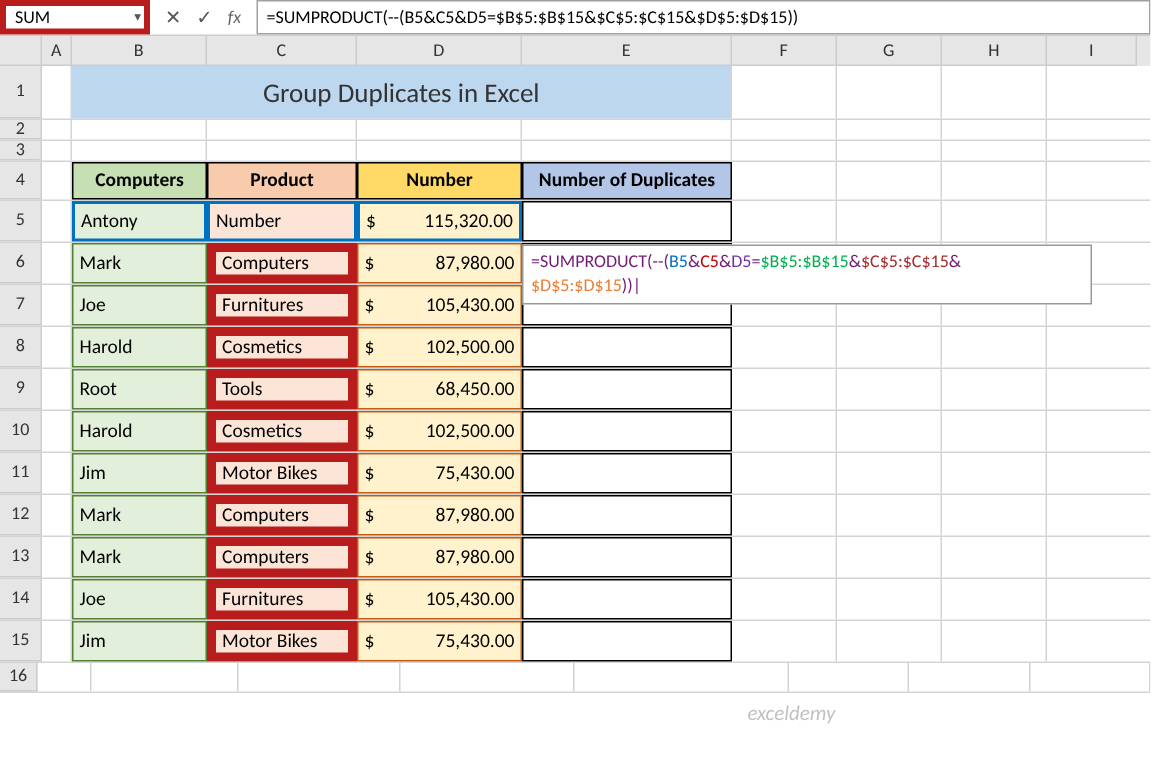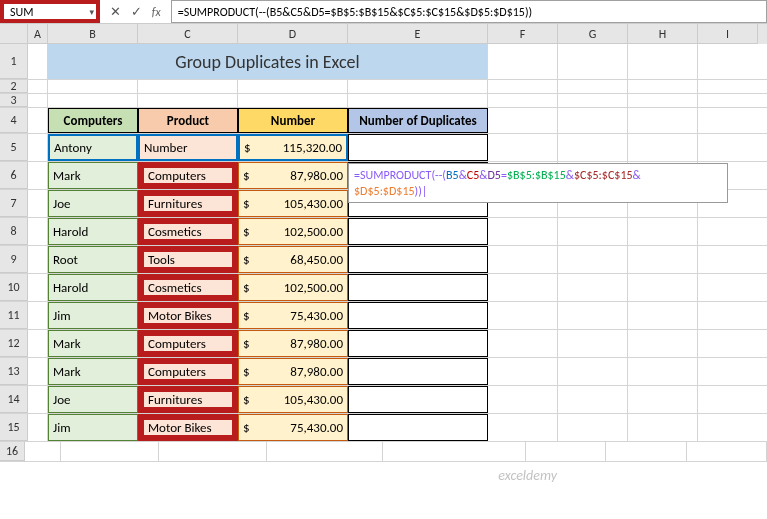--- a/index.html
+++ b/index.html
@@ -33,21 +33,21 @@
 .td-b { background: #e2efda; border: 1px solid #548235; }
 .td-c { background: #fce4d6; border: 6px solid #b91c1c; }
 .td-d { background: #fff2cc; border: 1px solid #c55a11; }
 .td-e { background: #fff; border: 1px solid #000; }
 
 .td-d { display: flex; justify-content: space-between; }
 .dollar { }
 .amount { text-align: center; }
 
 .formula-overlay { position: absolute; left: 348px; top: 163px; background: #fff; border: 1px solid #999; padding: 3px 5px; font-size: 12px; line-height: 16px; z-index: 20; width: 380px; }
-.c-black { color: #8b5cf6; } .c-blue { color: #0070c0; } .c-red { color: #c00000; margin-top: 40px; } .c-purple { color: #7030a0; } .c-green { color: #00b050; } .c-darkred { color: #a52a2a; } .c-orange { color: #ed7d31; }
+.c-black { color: #701a75; } .c-blue { color: #0070c0; } .c-red { color: #c00000; margin-top: 40px; } .c-purple { color: #7030a0; } .c-green { color: #00b050; } .c-darkred { color: #a52a2a; } .c-orange { color: #ed7d31; }
 
 .sel5 { border: 2px solid #0070c0 !important; }
 .watermark { position: absolute; right: 210px; bottom: 35px; font-size: 14px; color: #999; opacity: 0.6; font-style: italic; z-index: 5; }
 </style>
 </head>
 <body>
 
 <div class="name-fx-bar">
   <div class="name-box">
     <span>SUM</span>

